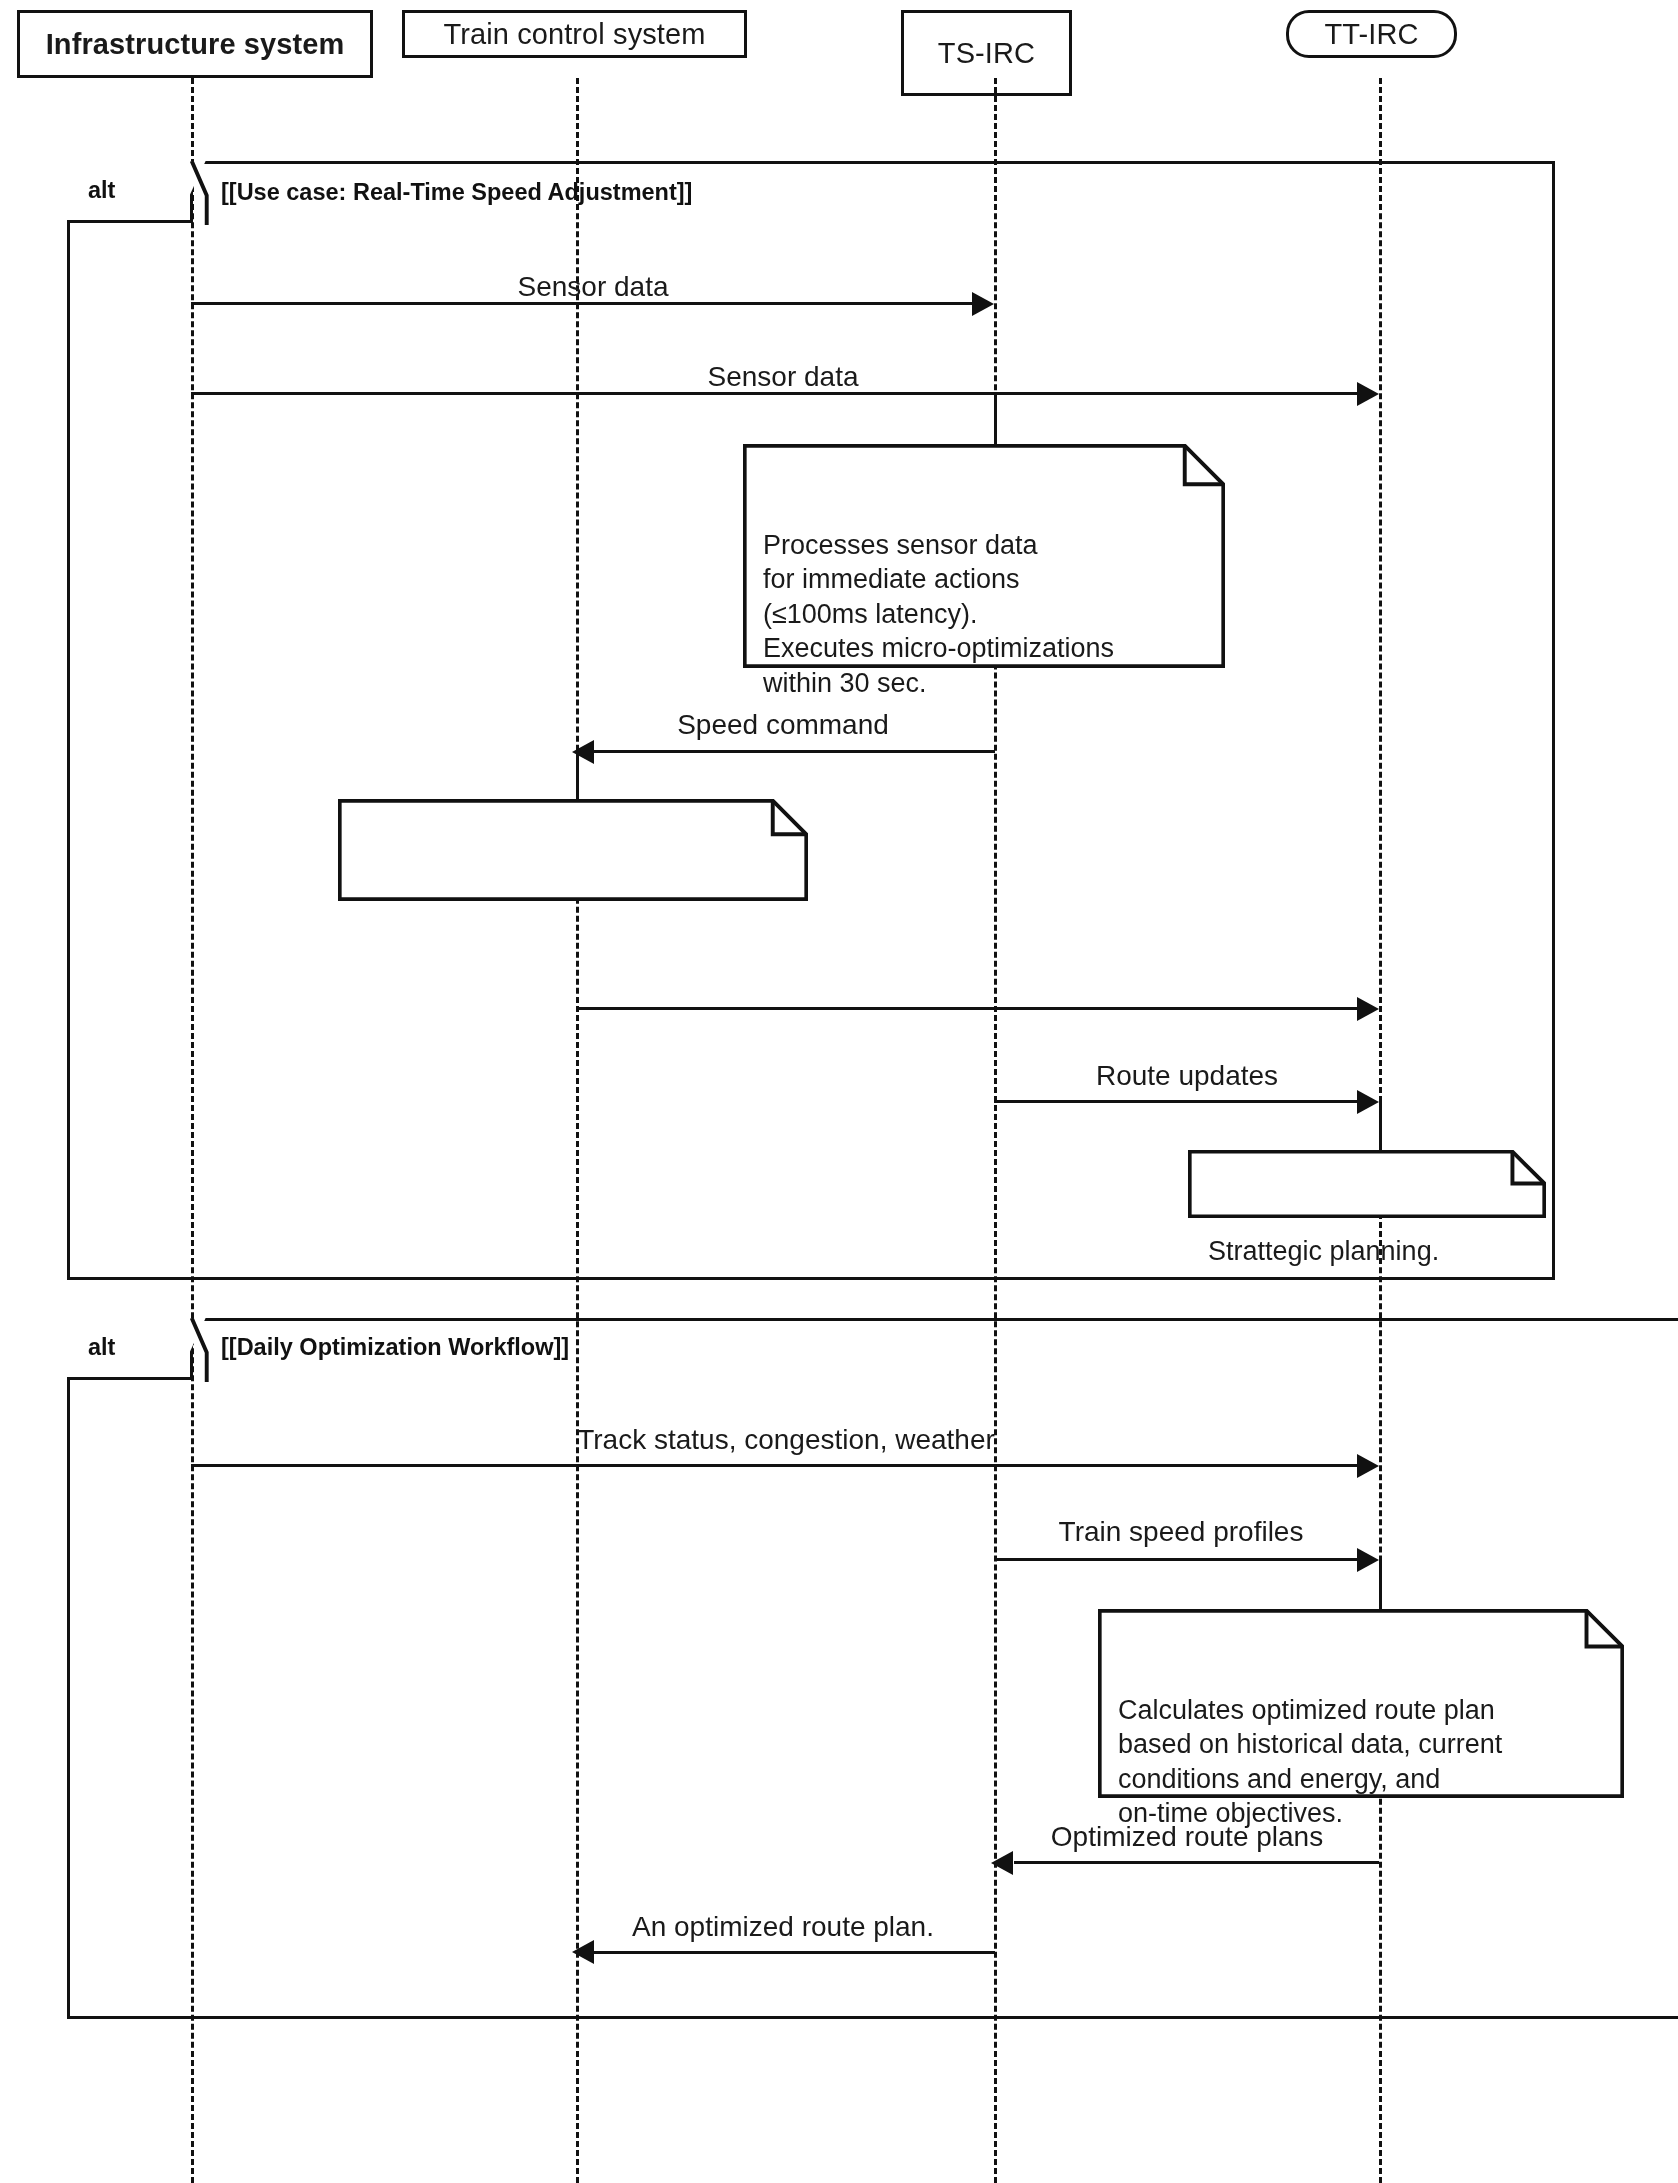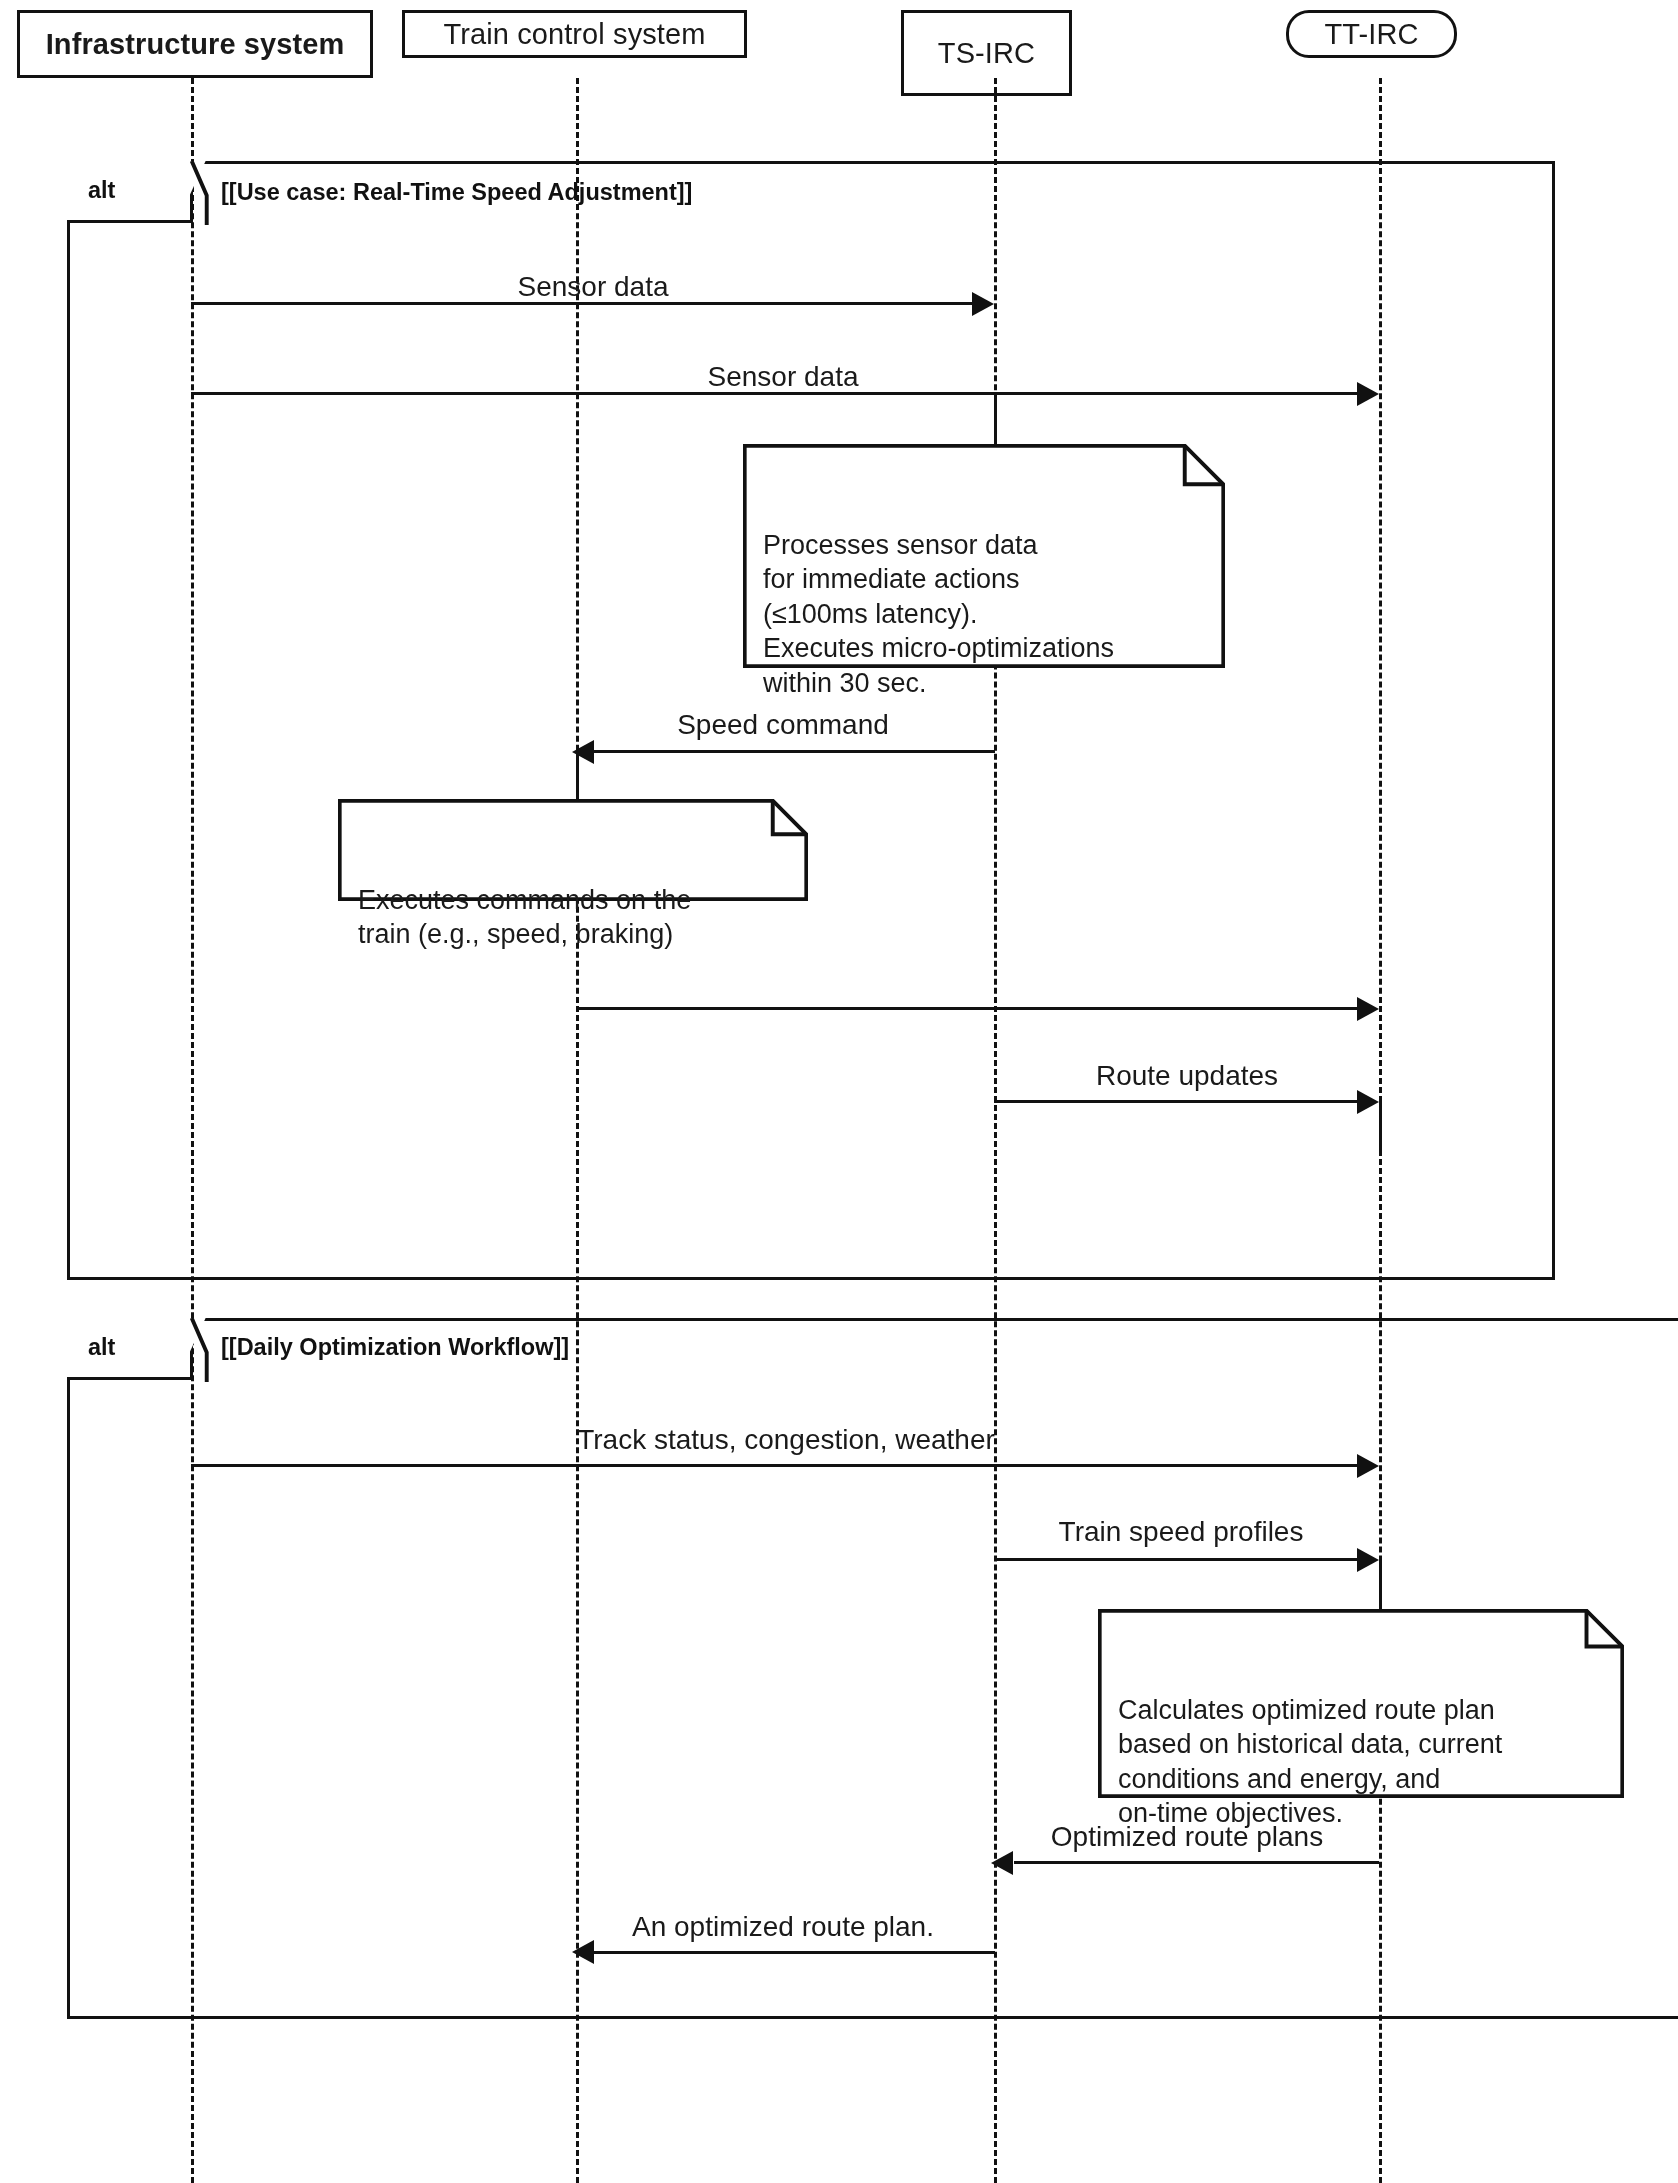--- a/index.html
+++ b/index.html
@@ -189,32 +189,37 @@
   <div class="msg-label" style="left:783px; top:709px;">Speed command</div>
   <div class="msg-line" style="left:594px; top:750px; width:401px;"></div>
   <div class="msg-head-l" style="left:572px; top:740px;"></div>
 
   <div class="note-stem" style="left:576px; top:750px; height:49px;"></div>
   <div class="note" style="left:338px; top:799px; width:470px; height:102px;">
     <svg class="note-shape" viewBox="0 0 840 182" preserveAspectRatio="none">
       <polygon points="3,3 777,3 837,63 837,179 3,179" fill="#ffffff" stroke="#111111" stroke-width="7"></polygon>
       <polyline points="777,3 777,63 837,63" fill="none" stroke="#111111" stroke-width="7"></polyline>
     </svg>
-    <div class="note-text">Executes commands on the
-train (e.g., speed, braking)</div>
   </div>
 
   <div class="msg-line" style="left:576px; top:1007px; width:784px;"></div>
   <div class="msg-head-r" style="left:1357px; top:997px;"></div>
 
   <div class="msg-label" style="left:1187px; top:1060px;">Route updates</div>
   <div class="msg-line" style="left:994px; top:1100px; width:366px;"></div>
   <div class="msg-head-r" style="left:1357px; top:1090px;"></div>
 
   <div class="note-stem" style="left:1379px; top:1100px; height:50px;"></div>
+  <div class="note" style="left:1188px; top:1150px; width:358px; height:68px;">
+    <svg class="note-shape" viewBox="0 0 640 122" preserveAspectRatio="none">
+      <polygon points="3,3 580,3 637,60 637,119 3,119" fill="#ffffff" stroke="#111111" stroke-width="7"></polygon>
+      <polyline points="580,3 580,60 637,60" fill="none" stroke="#111111" stroke-width="7"></polyline>
+    </svg>
+    <div class="note-text">Strattegic planning.</div>
+  </div>
 
   <div class="frag" style="left:67px; top:1318px; width:1679px; height:701px;"></div>
 
   <div class="frag-tab" style="left:67px; top:1318px; width:126px; height:62px;">
     <span>alt</span>
   </div>
   <svg class="frag-tab-corner" style="left:190px; top:1318px; width:39px; height:64px;" viewBox="0 0 70 115">
     <polygon points="0,0 28,0 0,60 0,60" fill="#ffffff" stroke="none"></polygon>
     <path d="M 3,0 L 30,62 L 30,115" fill="none" stroke="#111111" stroke-width="7"></path>
   </svg>

